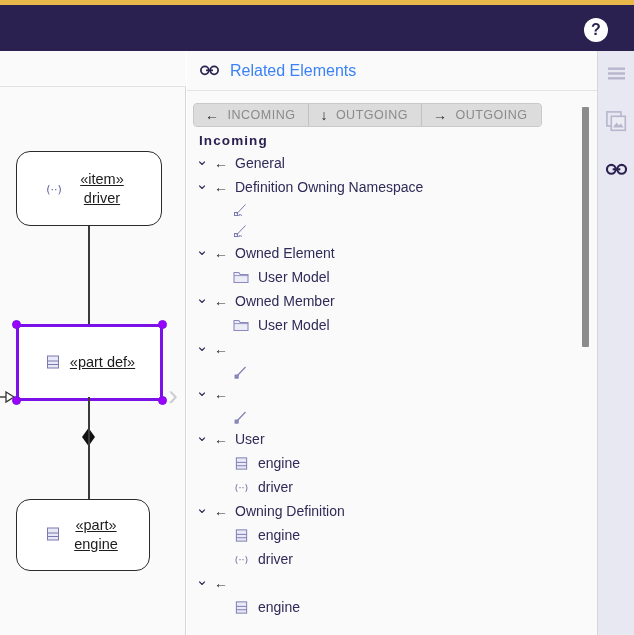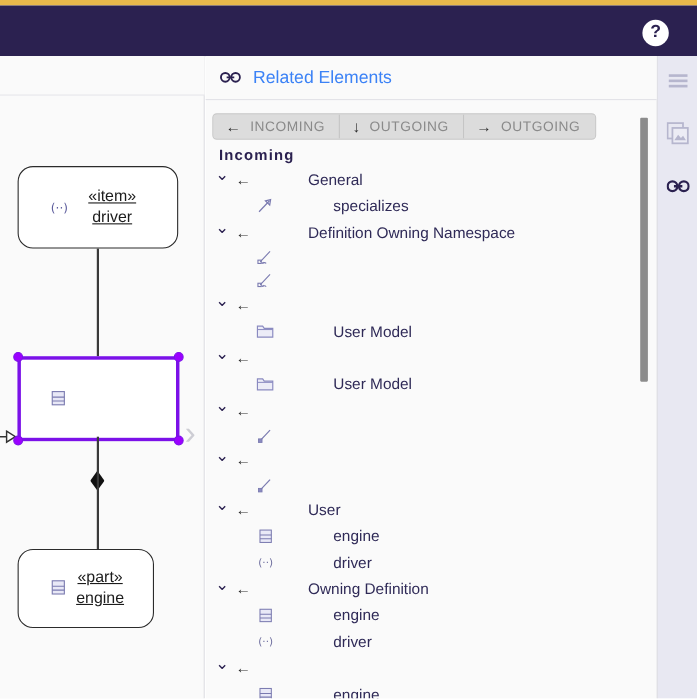--- a/index.html
+++ b/index.html
@@ -60,21 +60,21 @@
   }
   .node-text {
     width: 100%; text-align: center; padding-left: 26px;
     color: #1c1c1c; font-size: 14.5px; line-height: 19px;
   }
   .node-text .guil { display: block; text-decoration: underline; }
 
   
   #node-driver { left: 16px; top: 64px; width: 146px; height: 75px; }
   
-  #node-engine { left: 16px; top: 412px; width: 124px; height: 72px; }
+  #node-engine { left: 16px; top: 412px; width: 134px; height: 72px; }
 
   
   #node-vehicle {
     left: 16px; top: 237px; width: 147px; height: 77px;
     border: 1.5px solid #9b59f5;
     background: #ffffff;
   }
   #node-vehicle .sel-edge-l, #node-vehicle .sel-edge-r {
     position: absolute; top: 0; width: 3px; height: 100%; background: #7b11e8;
   }
@@ -180,21 +180,21 @@
   }
   .row .caret {
     width: 18px; text-align: center;
     color: #2b2150; font-size: 11px; line-height: 1;
     flex: 0 0 18px;
   }
   .row .back-arrow {
     width: 20px; text-align: center; color: #2b2b2b; font-size: 14px;
     flex: 0 0 20px;
   }
-  .row .row-label { padding-left: 4px; margin-left: 45px; }
+  .row .row-label { padding-left: 4px; }
   .row.child { padding-left: 38px; }
   .row.child .row-icon {
     width: 20px; display: flex; align-items: center; justify-content: center;
     flex: 0 0 20px;
   }
   .row.child .row-label { padding-left: 7px; }
   .row.icon-only { height: 21px; padding-left: 38px; }
 
   
   .vscroll-track {
@@ -257,20 +257,21 @@
         <span class="handle h-bl"></span>
         <span class="handle h-br"></span>
         <span class="node-icon">
           <svg width="16" height="16" viewBox="0 0 16 16">
             <rect x="2.5" y="2" width="11" height="12" fill="#e8e8f6" stroke="#7a7ab0" stroke-width="1"></rect>
             <line x1="2.5" y1="7" x2="13.5" y2="7" stroke="#7a7ab0" stroke-width="1"></line>
             <line x1="2.5" y1="10.5" x2="13.5" y2="10.5" stroke="#7a7ab0" stroke-width="1"></line>
           </svg>
         </span>
         <div class="node-text">
+          <span class="guil">«part def»</span>
         </div>
       </div>
 
       <span class="arrow-left-marker">
         <svg width="16" height="14" viewBox="0 0 16 14">
           <line x1="0" y1="7" x2="8" y2="7" stroke="#333" stroke-width="1.4"></line>
           <polygon points="6,2 14,7 6,12" fill="#fff" stroke="#333" stroke-width="1.3"></polygon>
         </svg>
       </span>
       <span class="chevron-right">›</span>
@@ -326,29 +327,20 @@
       </div>
 
       <div class="tree-body">
         <div class="section-label">Incoming</div>
         <div id="tree-groups">
             <div class="row">
               <span class="caret" style="font-size: 15px; position: relative; top: -4px;">⌄</span>
               <span class="back-arrow">←</span>
               <span class="row-label">General</span>
             </div>
-            <div class="row child">
-              <span class="row-icon">
-                <svg width="16" height="16" viewBox="0 0 16 16">
-                  <line x1="2.5" y1="13.5" x2="12" y2="3.5" stroke="#7a7ab0" stroke-width="1.1"></line>
-                  <polygon points="13,2.5 8.3,3.6 12.2,7.3" fill="none" stroke="#7a7ab0" stroke-width="1.1"></polygon>
-                </svg>
-              </span>
-              <span class="row-label">specializes</span>
-            </div>
             <div class="row">
               <span class="caret" style="font-size: 15px; position: relative; top: -4px;">⌄</span>
               <span class="back-arrow">←</span>
               <span class="row-label">Definition Owning Namespace</span>
             </div>
             <div class="row child icon-only">
               <span class="row-icon">
                 <svg width="16" height="16" viewBox="0 0 16 16">
                   <line x1="3.5" y1="12" x2="12.5" y2="2.5" stroke="#7a7ab0" stroke-width="1"></line>
                   <rect x="1.5" y="10.5" width="3" height="3" fill="none" stroke="#7a7ab0" stroke-width="1"></rect>
@@ -363,33 +355,35 @@
                   <line x1="3.5" y1="12" x2="12.5" y2="2.5" stroke="#7a7ab0" stroke-width="1"></line>
                   <rect x="1.5" y="10.5" width="3" height="3" fill="none" stroke="#7a7ab0" stroke-width="1"></rect>
                   <path d="M5.5 13.5 q2 -1.5 3.5 0" fill="none" stroke="#7a7ab0" stroke-width="1"></path>
                   <polyline points="5.5,13.5 6.6,12.2" fill="none" stroke="#7a7ab0" stroke-width="1"></polyline>
                 </svg>
               </span>
             </div>
             <div class="row">
               <span class="caret" style="font-size: 15px; position: relative; top: -4px;">⌄</span>
               <span class="back-arrow">←</span>
+              <span class="row-label">Owned Element</span>
             </div>
             <div class="row child">
               <span class="row-icon">
                 <svg width="16" height="14" viewBox="0 0 16 14">
                   <path d="M1 3 L1 12.5 L15 12.5 L15 4.5 L7.2 4.5 L5.8 2.5 L1 2.5 Z" fill="#eceCf7" stroke="#8a8ac0" stroke-width="1.1"></path>
                   <line x1="1" y1="5.6" x2="15" y2="5.6" stroke="#8a8ac0" stroke-width="0.9"></line>
                 </svg>
               </span>
               <span class="row-label">User Model</span>
             </div>
             <div class="row">
               <span class="caret" style="font-size: 15px; position: relative; top: -4px;">⌄</span>
               <span class="back-arrow">←</span>
+              <span class="row-label">Owned Member</span>
             </div>
             <div class="row child">
               <span class="row-icon">
                 <svg width="16" height="14" viewBox="0 0 16 14">
                   <path d="M1 3 L1 12.5 L15 12.5 L15 4.5 L7.2 4.5 L5.8 2.5 L1 2.5 Z" fill="#eceCf7" stroke="#8a8ac0" stroke-width="1.1"></path>
                   <line x1="1" y1="5.6" x2="15" y2="5.6" stroke="#8a8ac0" stroke-width="0.9"></line>
                 </svg>
               </span>
               <span class="row-label">User Model</span>
             </div>

